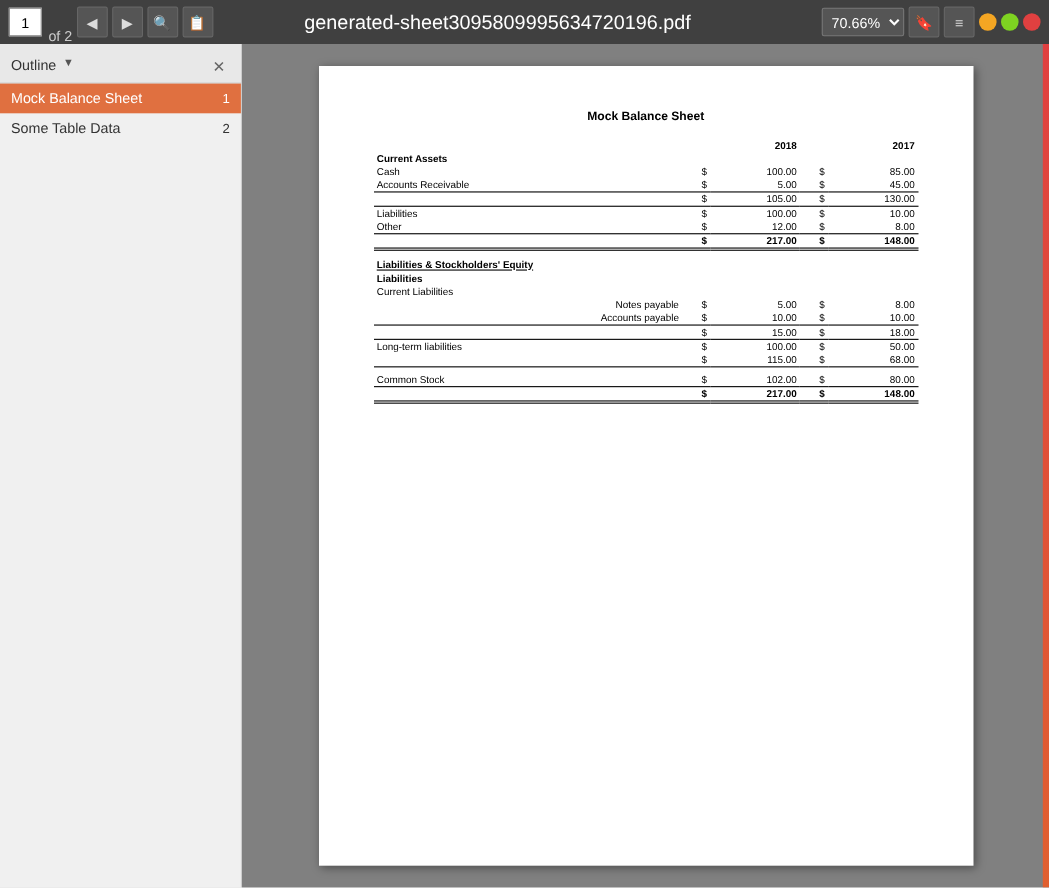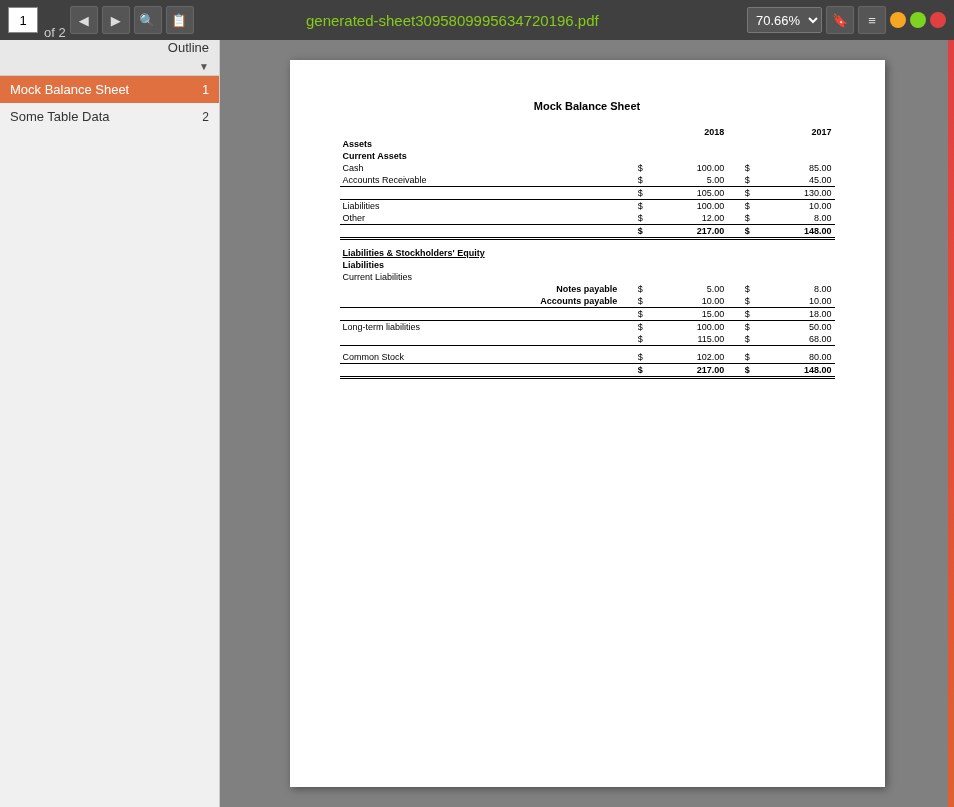--- a/index.html
+++ b/index.html
@@ -39,22 +39,22 @@
       font-size: 13px;
       cursor: pointer;
       display: flex;
       align-items: center;
       justify-content: center;
       border-radius: 2px;
     }
     .toolbar-title {
       flex: 1;
       text-align: center;
-      color: #84cc16;
-      font-size: 15px;
+      color: #ffffff;
+      font-size: 18px;
     }
     .zoom-select {
       height: 26px;
       background: #555;
       border: 1px solid #777;
       color: #fff;
       font-size: 13px;
       padding: 0 4px;
       cursor: pointer;
       border-radius: 2px;
@@ -88,26 +88,25 @@
       width: 220px;
       background: #f0f0f0;
       border-right: 1px solid #ccc;
       flex-shrink: 0;
       display: flex;
       flex-direction: column;
     }
     .sidebar-header {
       height: 36px;
       display: flex;
-      align-items: flex-end;
-      padding: 0 10px;
+      align-items: flex-start;
+      padding: 12px 10px;
       background: #e8e8e8;
       border-bottom: 1px solid #ccc;
       gap: 6px;
-      flex-direction: column;
     }
     .sidebar-header-label {
       font-size: 13px;
       color: #333;
       font-weight: normal;
     }
     .sidebar-header-arrow {
       font-size: 10px;
       color: #555;
     }
@@ -189,21 +188,21 @@
       font-size: 9px;
     }
     .section-header {
       font-weight: bold;
       padding-top: 6px;
     }
     .subsection-header {
       font-weight: bold;
     }
     .indent1 { padding-left: 16px; }
-    .indent2 { padding-left: 50px; font-weight: bold; }
+    .indent2 { padding-left: 50px; }
     .amount { text-align: right; }
     .currency { text-align: right; }
     .underline td { border-bottom: 1px solid #000; }
     .double-underline td { border-bottom: 3px double #000; }
     .bold-row td { font-weight: bold; }
     .right { text-align: right; }
 
     
     .right-bar {
       position: absolute;
@@ -270,27 +269,20 @@
 
           <tr>
             <td style="width:55%"></td>
             <td style="width:5%"></td>
             <td class="year-header" style="width:16%">2018</td>
             <td style="width:5%"></td>
             <td class="year-header" style="width:16%">2017</td>
           </tr>
 
           <tr>
-            <td class="section-header">Assets</td>
-            <td></td>
-              <td></td>
-              <td></td>
-              <td></td>
-          </tr>
-          <tr>
             <td class="subsection-header">Current Assets</td>
             <td></td>
               <td></td>
               <td></td>
               <td></td>
           </tr>
 
           <tr>
             <td class="indent1">Cash</td>
             <td class="currency right">$</td>

